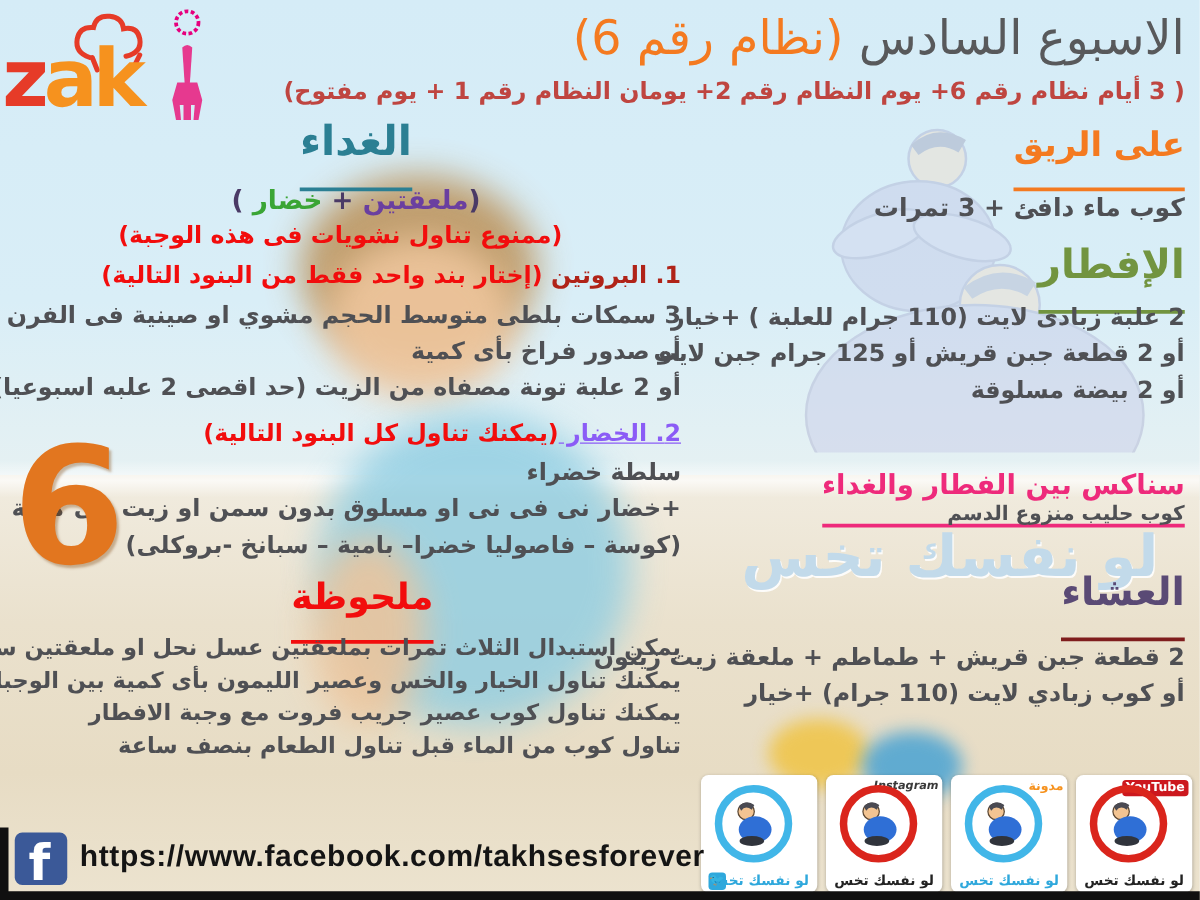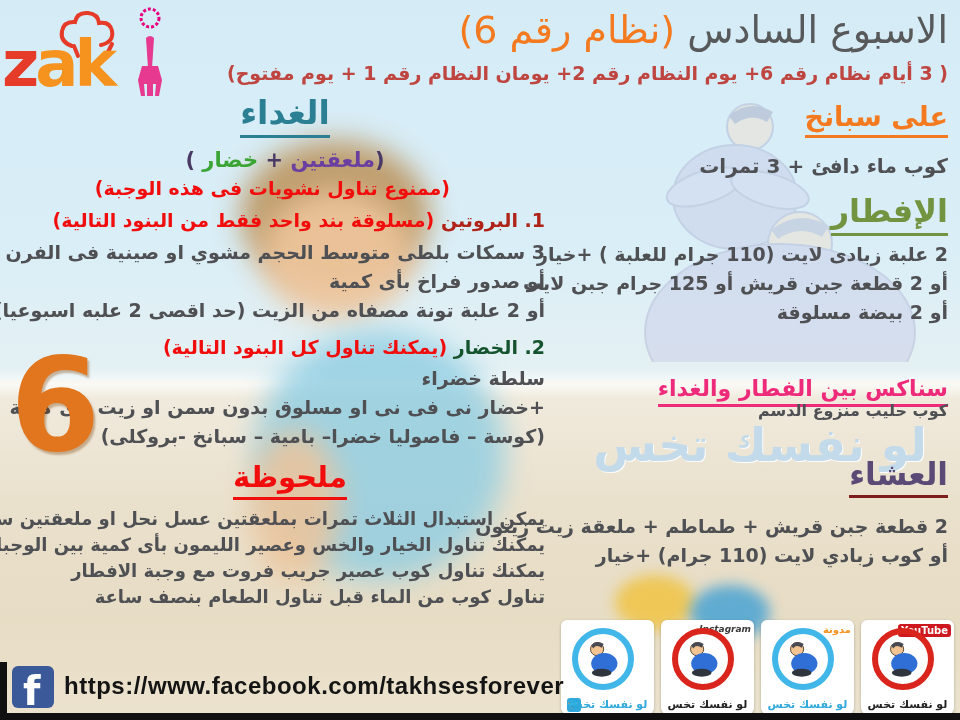--- a/index.html
+++ b/index.html
@@ -32,21 +32,21 @@
   .logo-text{position:absolute;left:2px;top:28px;font-size:64px;font-weight:bold;line-height:1;
     letter-spacing:-4px;}
   .logo-z{color:#e63b28;}
   .logo-ak{color:#f6921e;margin-top:36px;}
   
   .title{position:absolute;top:8px;right:12px;font-size:38px;font-weight:normal;white-space:nowrap;}
   .title-main{color:#58595b;}
   .title-accent{color:#f47a20;}
   .subtitle{position:absolute;top:62px;right:12px;font-size:19px;font-weight:bold;color:#bf4540;white-space:nowrap;}
   
-  .hd{font-weight:bold;display:inline-block;padding-bottom:3px;}
+  .hd{font-weight:bold;display:inline-block;padding-bottom:18px;}
   .hd-fasting{color:#f47a20;border-bottom:3px solid #f47a20;font-size:27px;}
   .hd-breakfast{color:#729440;border-bottom:3px solid #729440;font-size:32px;}
   .hd-snacks{color:#ee2a7b;border-bottom:3px solid #ee2a7b;font-size:22px;}
   .hd-dinner{color:#5a4a75;border-bottom:3px solid #7f1d1d;font-size:31px;}
   .hd-lunch{color:#2b7f93;border-bottom:3px solid #2b7f93;font-size:33px;}
   .hd-note{color:#f20d0d;border-bottom:3px solid #f20d0d;font-size:29px;}
   
   .rcol{position:absolute;right:12px;text-align:right;}
   .body-line{font-size:19px;font-weight:bold;color:#4f5054;line-height:29px;white-space:nowrap;}
   .pos-fasting-h{top:101px;}
@@ -59,21 +59,21 @@
   .pos-dinner-l{top:512px;}
   .lunch-center{position:absolute;left:120px;width:330px;text-align:center;}
   .pos-lunch-h{top:93px;}
   .pos-lunch-comp{top:148px;font-size:21px;font-weight:bold;color:#4a3a66;white-space:nowrap;}
   .comp-protein{color:#6a3fa0;}
   .comp-veg{color:#3aa535;}
   .pos-lunch-warn{top:177px;font-size:19px;font-weight:bold;color:#f20d0d;white-space:nowrap;}
   .lcol{position:absolute;right:415px;text-align:right;}
   .sec-label{font-size:19px;font-weight:bold;white-space:nowrap;}
   .lbl-protein{color:#b02318;}
-  .lbl-veg{color:#14532d;}
+  .lbl-veg{color:#8b5cf6;text-decoration:underline;}
   .lbl-note-red{color:#f20d0d;}
   .pos-protein-lbl{top:209px;}
   .pos-protein-items{top:238px;}
   .pos-veg-lbl{top:336px;}
   .pos-veg-items{top:364px;}
   .note-center{position:absolute;left:145px;width:290px;text-align:center;}
   .pos-note-h{top:460px;}
   .pos-note-lines{top:506px;right:415px;}
   .note-line{font-size:18px;font-weight:bold;color:#4f5054;line-height:26px;white-space:nowrap;}
   
@@ -151,21 +151,21 @@
         <path d="M142 62 l16 0 l4 14 l-3 16 l-4 0 l1 -12 l-3 0 l0 12 l-6 0 l0 -12 l-3 0 l1 12 l-4 0 l-3 -16 z" fill="#e6398f"></path>
       </g>
     </svg>
     <div class="logo-text"><span class="logo-z">z</span><span class="logo-ak">ak</span></div>
   </div>
 
   <div class="title"><span class="title-main">الاسبوع السادس </span><span class="title-accent">(نظام رقم 6)</span></div>
   <div class="subtitle">( 3 أيام نظام رقم 6+ يوم النظام رقم 2+ يومان النظام رقم 1 + يوم مفتوح)</div>
 
   <div class="rcol pos-fasting-h">
-    <span class="hd hd-fasting">على سبانخ</span>
+    <span class="hd hd-fasting">على الريق</span>
   </div>
   <div class="rcol body-line pos-fasting-l">كوب ماء دافئ + 3 تمرات</div>
 
   <div class="rcol pos-breakfast-h">
     <span class="hd hd-breakfast">الإفطار</span>
   </div>
   <div class="rcol pos-breakfast-l">
     <div class="body-line">2 علبة زبادى لايت (110 جرام للعلبة ) +خيار</div>
     <div class="body-line">أو 2 قطعة جبن قريش أو 125 جرام جبن لايت</div>
     <div class="body-line">أو 2 بيضة مسلوقة</div>
@@ -183,21 +183,21 @@
     <div class="body-line">2 قطعة جبن قريش + طماطم + ملعقة زيت زيتون</div>
     <div class="body-line">أو كوب زبادي لايت (110 جرام) +خيار</div>
   </div>
 
   <div class="lunch-center pos-lunch-h">
     <span class="hd hd-lunch">الغداء</span>
   </div>
   <div class="lunch-center pos-lunch-comp"><span>(</span><span class="comp-protein">ملعقتين</span><span> + </span><span class="comp-veg">خضار</span><span> )</span></div>
   <div class="lunch-center pos-lunch-warn">(ممنوع تناول نشويات فى هذه الوجبة)</div>
 
-  <div class="lcol sec-label pos-protein-lbl"><span class="lbl-protein">1. البروتين </span><span class="lbl-note-red">(مسلوقة بند واحد فقط من البنود التالية)</span></div>
+  <div class="lcol sec-label pos-protein-lbl"><span class="lbl-protein">1. البروتين </span><span class="lbl-note-red">(إختار بند واحد فقط من البنود التالية)</span></div>
   <div class="lcol pos-protein-items">
     <div class="body-line">3 سمكات بلطى متوسط الحجم  مشوي او صينية فى الفرن بدون زيت</div>
     <div class="body-line">أو صدور فراخ بأى كمية</div>
     <div class="body-line">أو 2 علبة تونة مصفاه من الزيت (حد اقصى 2 علبه اسبوعيا)</div>
   </div>
 
   <div class="lcol sec-label pos-veg-lbl"><span class="lbl-veg">2. الخضار </span><span class="lbl-note-red">(يمكنك تناول كل البنود التالية)</span></div>
   <div class="lcol pos-veg-items">
     <div class="body-line">سلطة خضراء</div>
     <div class="body-line">+خضار نى فى نى او مسلوق بدون سمن او زيت بأى كمية</div>

